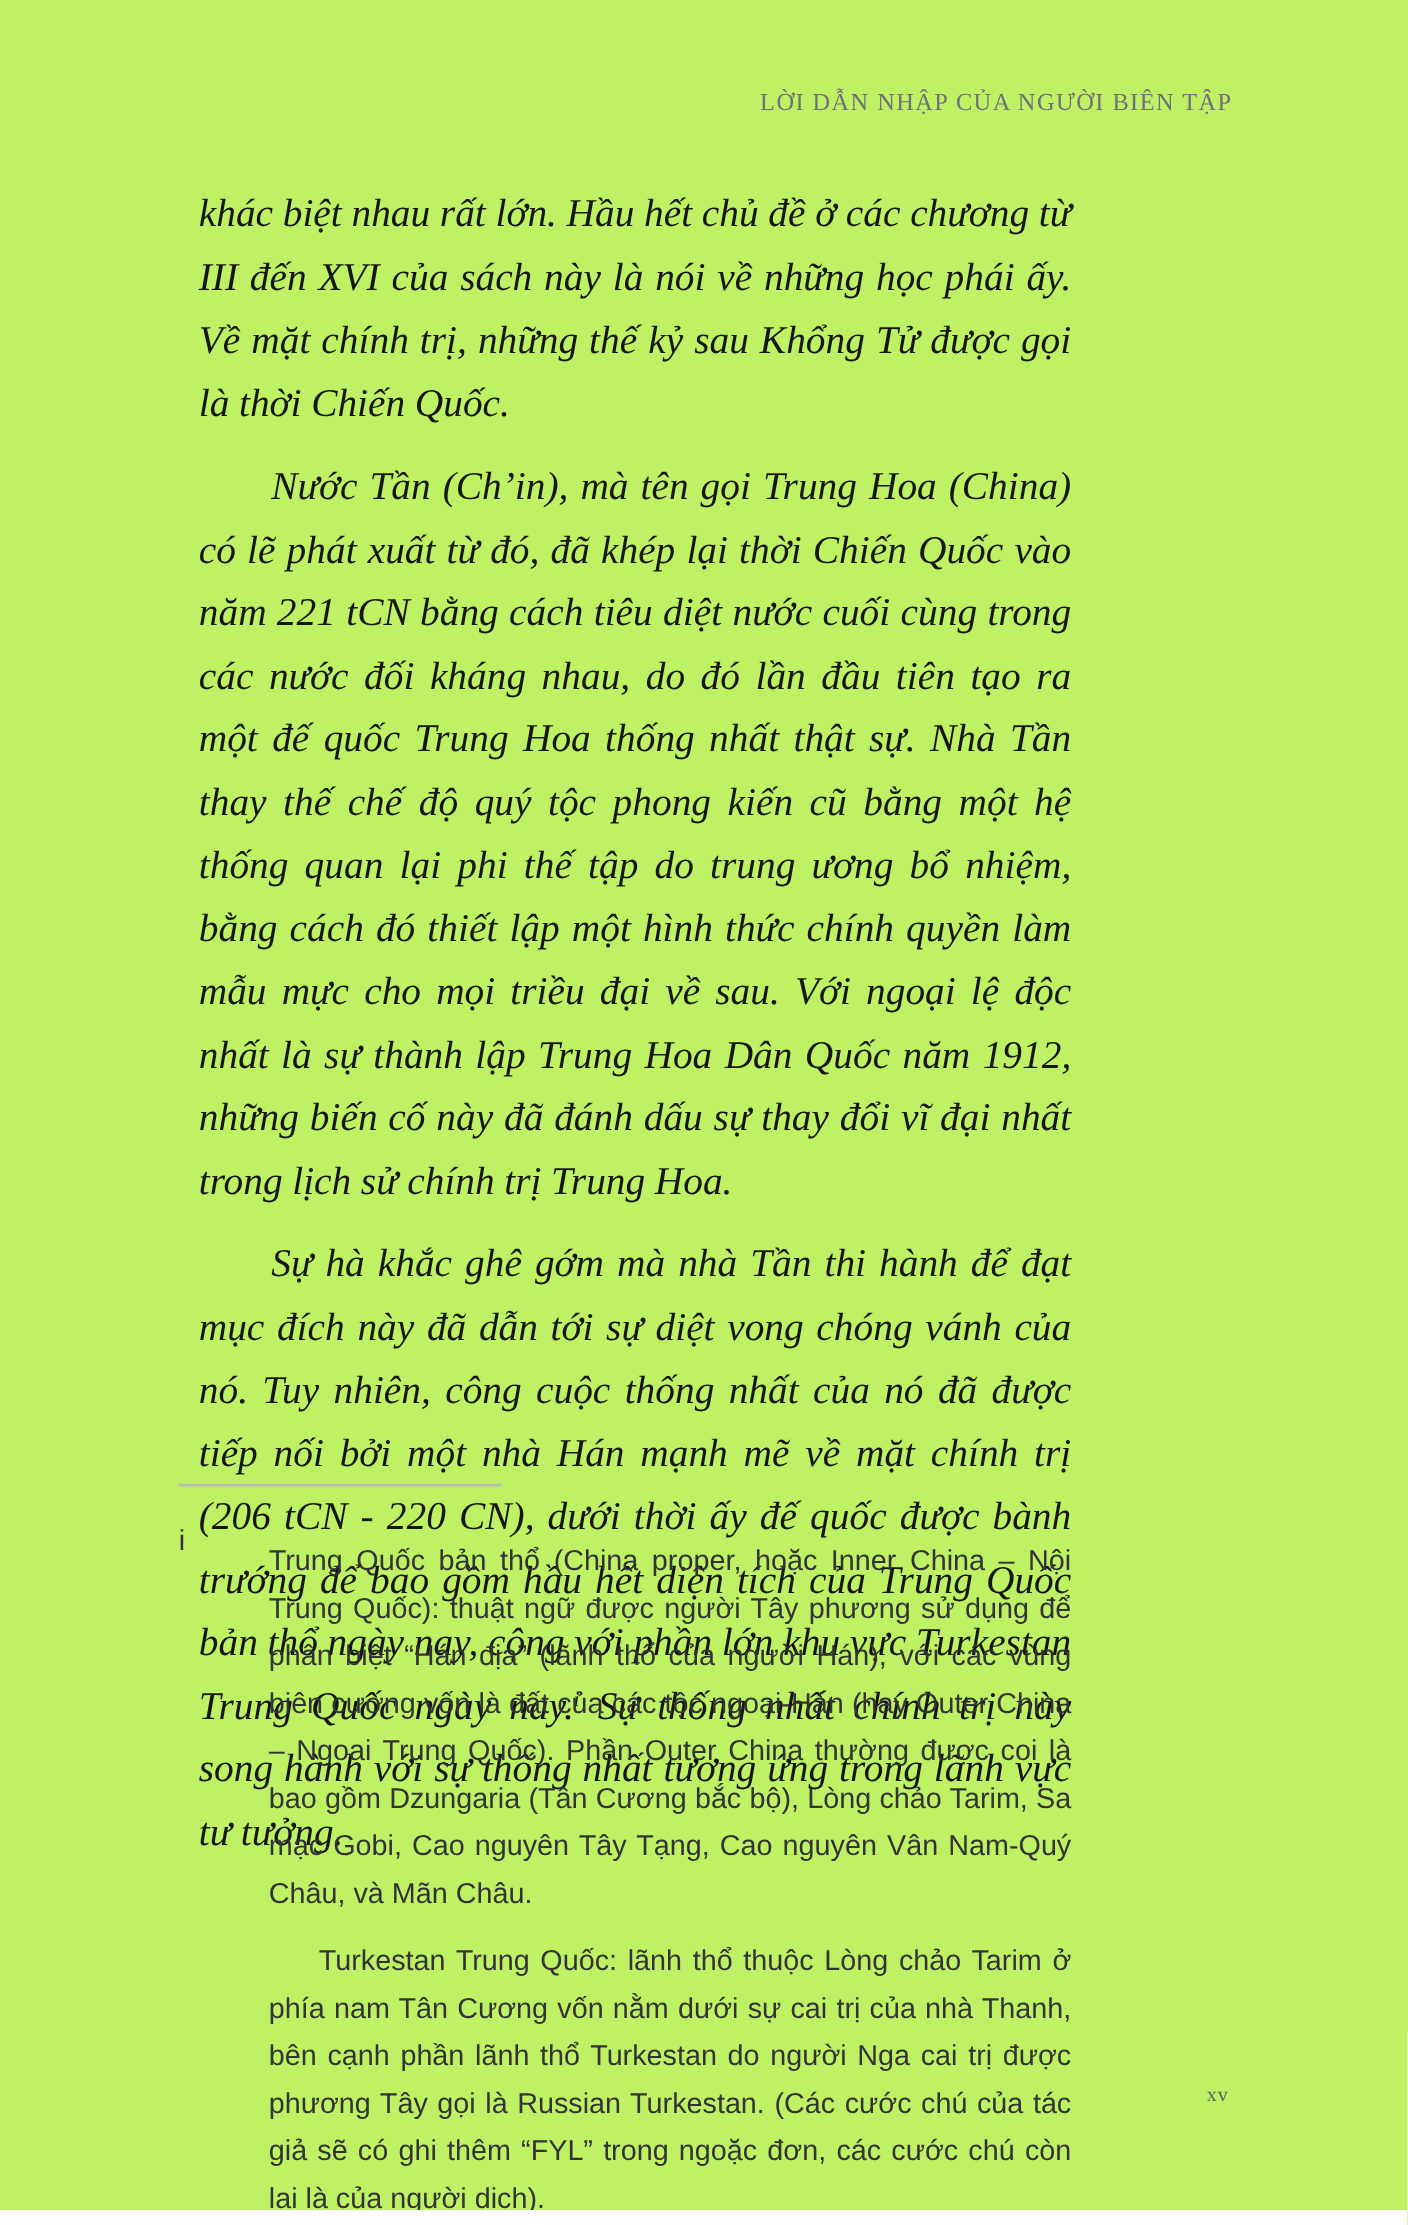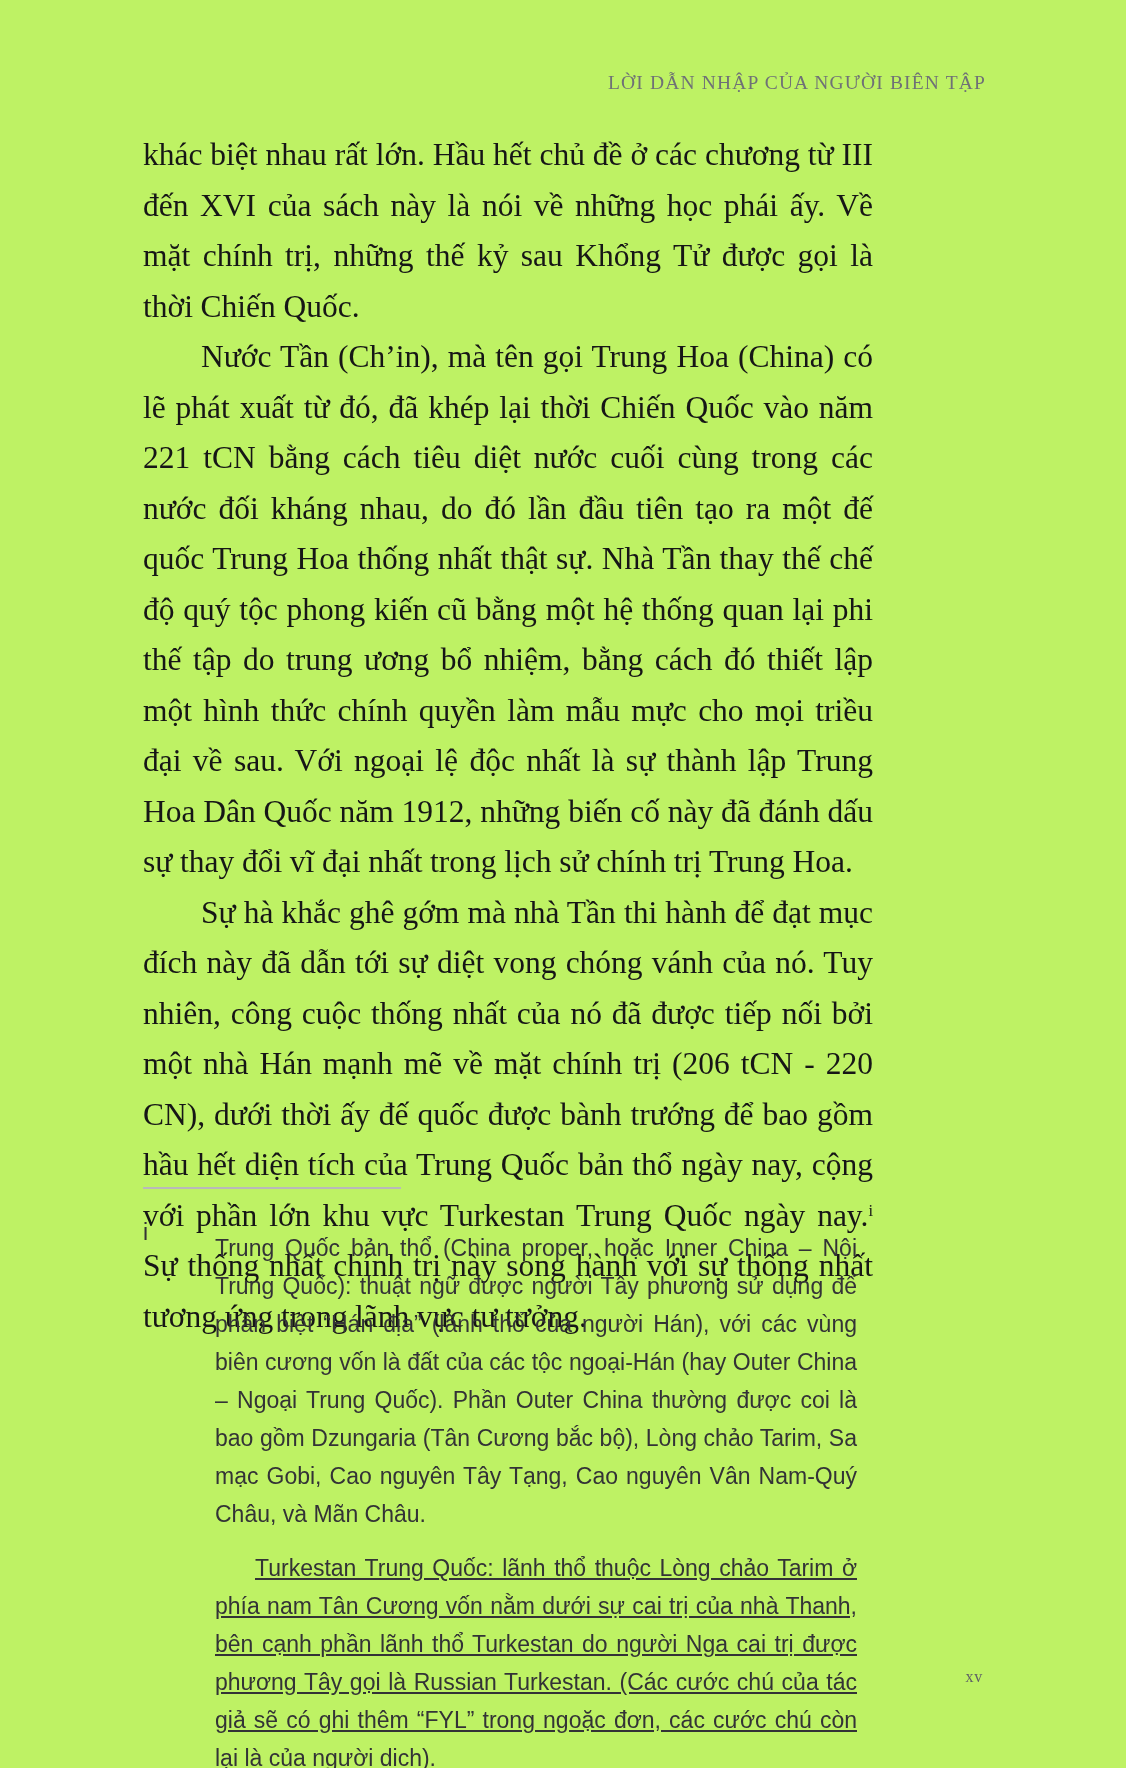--- a/index.html
+++ b/index.html
@@ -37,28 +37,29 @@
   }
 
   
   .textblock {
     position: absolute;
     top: 130px;
     left: 143px;
     width: 730px;
   }
   p.body {
-    margin: 0;
+    margin: 16px;
     font-family: "Liberation Serif", serif;
     font-size: 31.5px;
     line-height: 50.5px;
     color: #161616;
     text-align: justify;
     text-justify: inter-word;
     word-spacing: -0.2px;
+    font-style: italic;
   }
   p.body + p.body {
     margin-top: 0;
   }
   p.body.indent {
     text-indent: 58px;
   }
   sup.fn-ref {
     font-size: 0.52em;
     vertical-align: 0.62em;
@@ -99,21 +100,20 @@
     margin: 16px;
     font-family: "Liberation Sans", sans-serif;
     font-size: 23px;
     line-height: 38px;
     color: #333336;
     text-align: justify;
     text-justify: inter-word;
   }
   p.fn-para.indent {
     text-indent: 40px;
-    text-decoration: underline;
   }
 
   
   .folio {
     position: absolute;
     top: 1668px;
     left: 143px;
     right: 143px;
     text-align: right;
     font-family: "Liberation Serif", serif;

